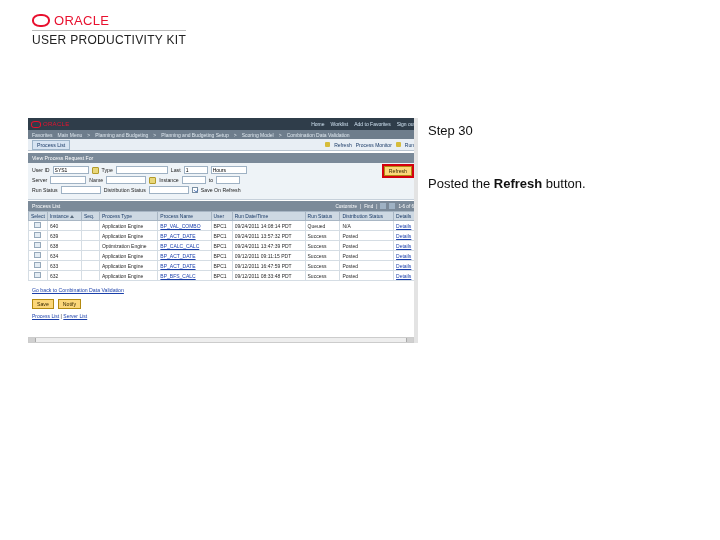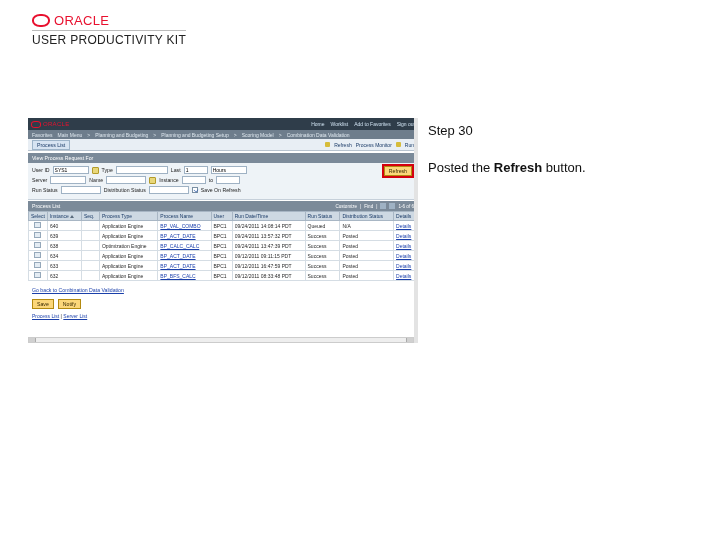--- a/index.html
+++ b/index.html
@@ -7,21 +7,21 @@
   
   .hdr{display:flex;align-items:flex-start;padding:13px 18px 6px 32px}
   .logo-block{display:flex;flex-direction:column;gap:2px}
   .oracle{display:flex;align-items:center;gap:1px}
   .oracle-mark{width:18px;height:13px;border:2px solid #e8102e;border-radius:8px/6px;display:inline-block}
   .oracle-txt{font-weight:400;font-size:13px;color:#e8102e;letter-spacing:.3px;margin-left:3px}
   .upk{font-size:12px;letter-spacing:.3px;color:#222;border-top:1px solid #bbb;padding-top:2px}
   .page-title{margin-left:auto;font-size:15px;color:#111;padding-right:65px}
   
   .instr{position:absolute;left:428px;top:122px;font-size:13px;color:#111;line-height:1.4}
-  .step{margin-bottom:19px}
+  .step{margin-bottom:35px}
   
   .app{position:absolute;left:28px;top:118px;width:390px;height:225px;font-size:5.6px;color:#2a2a2a;background:#fff;overflow:hidden}
   .app-scroll{width:4px;height:225px;position:absolute;right:0;top:0;background:#e3e3e3}
   .app-hscroll{position:absolute;left:0;right:4px;bottom:0;height:6px;background:#eee;border:1px solid #ccc;display:flex}
   .app-hscroll .hsthumb{width:7px;height:100%;background:#d0d0d0;border-right:1px solid #aaa}
   .app-hscroll .hsend{margin-left:auto;width:7px;height:100%;background:#d0d0d0;border-left:1px solid #aaa}
   
   .appbar{height:12px;background:#2f3d4a;display:flex;align-items:center;padding:0 3px;color:#e6edf3}
   .appbar .oracle-mark{width:10px;height:7px;border:1px solid #e8102e;border-radius:4px/3px}
   .appbar .oracle-txt{font-size:6px;margin-left:2px;color:#e8102e}

